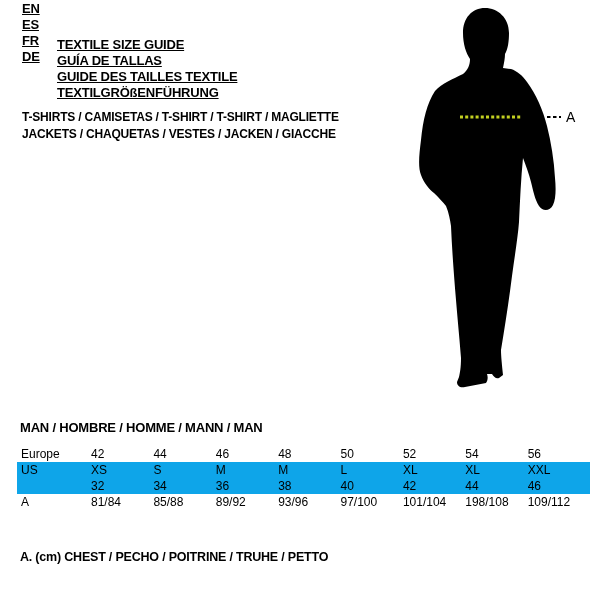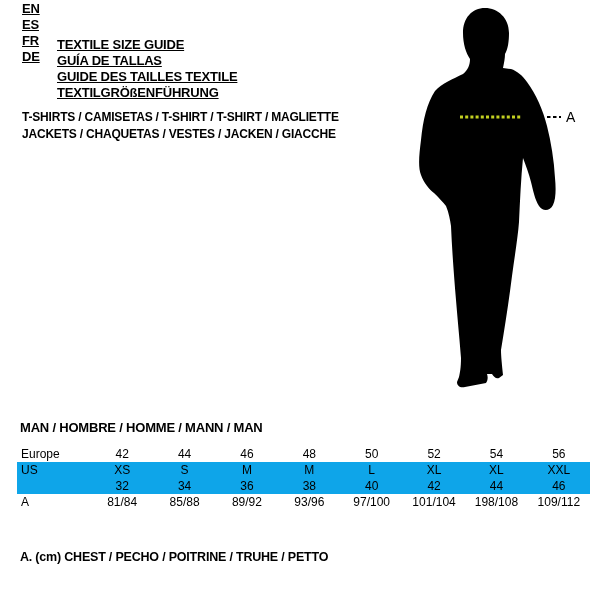--- a/index.html
+++ b/index.html
@@ -50,21 +50,21 @@
     height: 14px; line-height: 14px;
     padding-left: 4px;
     font-size: 12px; font-weight: 400; letter-spacing: -0.1px;
   }
   table.sizes {
     width: 100%; border-collapse: collapse; table-layout: fixed;
   }
   table.sizes td {
     height: 16px; padding: 0;
     font-size: 12px; font-weight: 400;
-    text-align: center; vertical-align: middle;
+    text-align: left; vertical-align: middle;
     white-space: nowrap;
   }
   table.sizes td.rowlabel {
     width: 70px; text-align: left; padding-left: 4px;
   }
   tr.shaded td { background: #0ea5e9; }
 
   
   .footnote {
     position: absolute; left: 20px; top: 550px;

